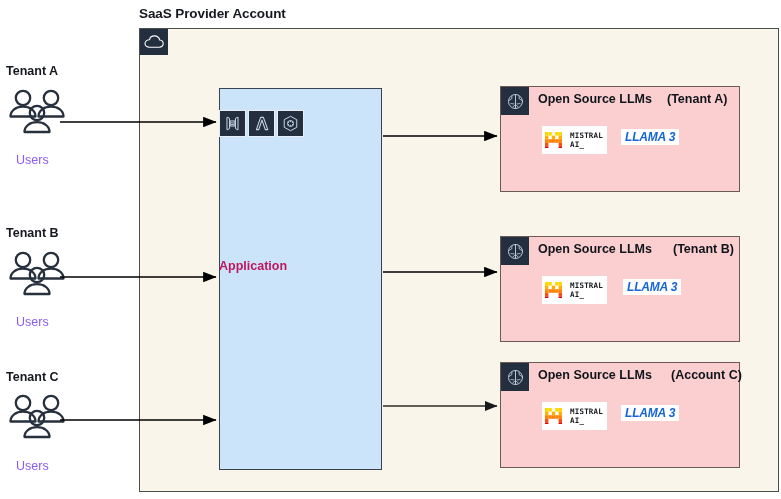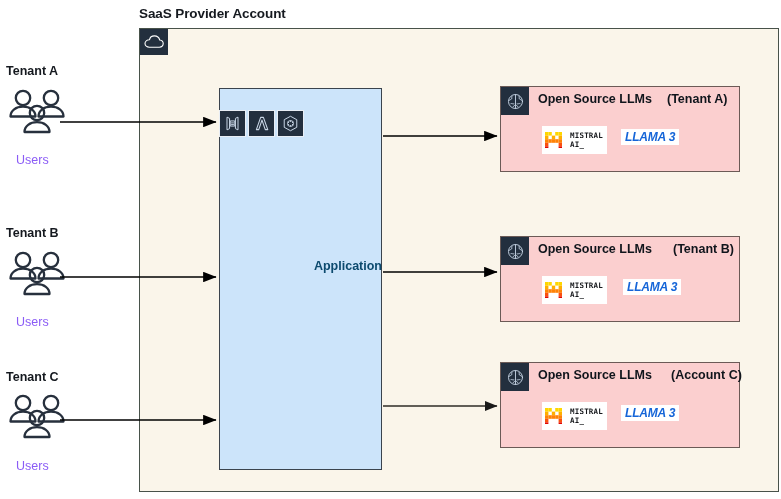--- a/index.html
+++ b/index.html
@@ -82,24 +82,24 @@
     width: 163px;
     height: 382px;
     background: #cce4fa;
     border: 1.3px solid #3a434d;
     box-sizing: border-box;
   }
   #application-label {
     left: 219px;
     top: 259px;
     width: 163px;
-    text-align: right;
+    text-align: left;
     font-size: 12.5px;
     font-weight: bold;
-    color: #0c4a6e;
+    color: #be185d;
   }
   #app-service-icons {
     left: 219px;
     top: 110px;
     display: flex;
     gap: 2px;
   }
   .svc-icon {
     width: 27px;
     height: 27px;
@@ -108,21 +108,21 @@
     align-items: center;
     justify-content: center;
     border: 1px solid #e9eef5;
     box-sizing: border-box;
   }
 
   
   .llm-box {
     left: 500px;
     width: 240px;
-    height: 86px;
+    height: 106px;
     background: #fbcfcf;
     border: 1.3px solid #6b5a56;
     box-sizing: border-box;
   }
   .llm-header-icon {
     width: 28px;
     height: 28px;
     background: #232f3e;
     position: absolute;
     left: 0;

